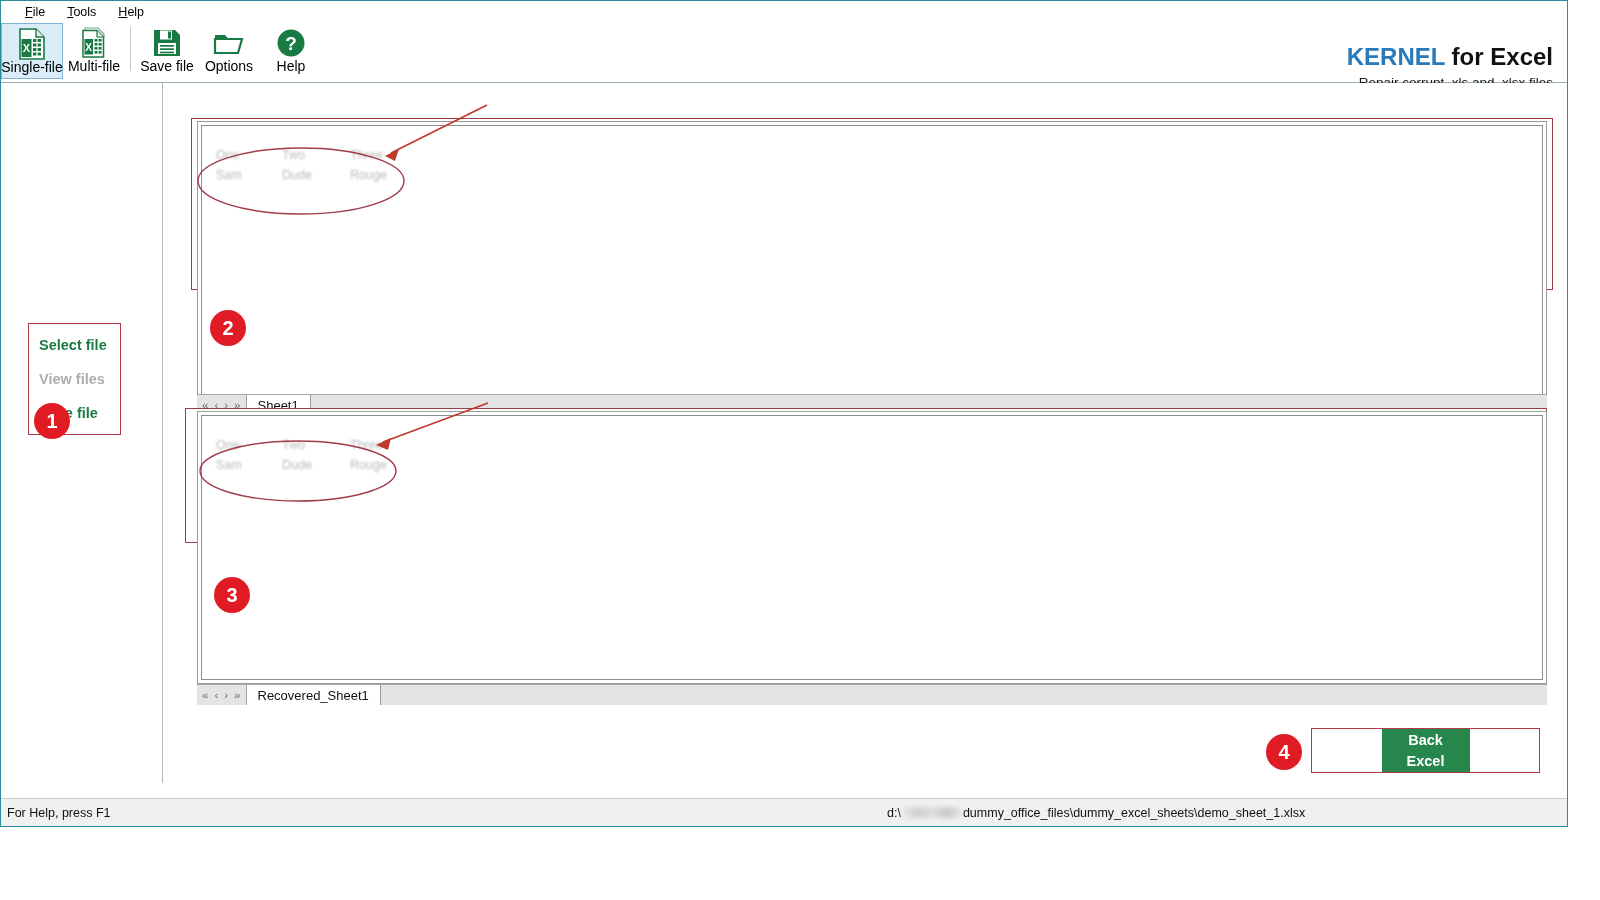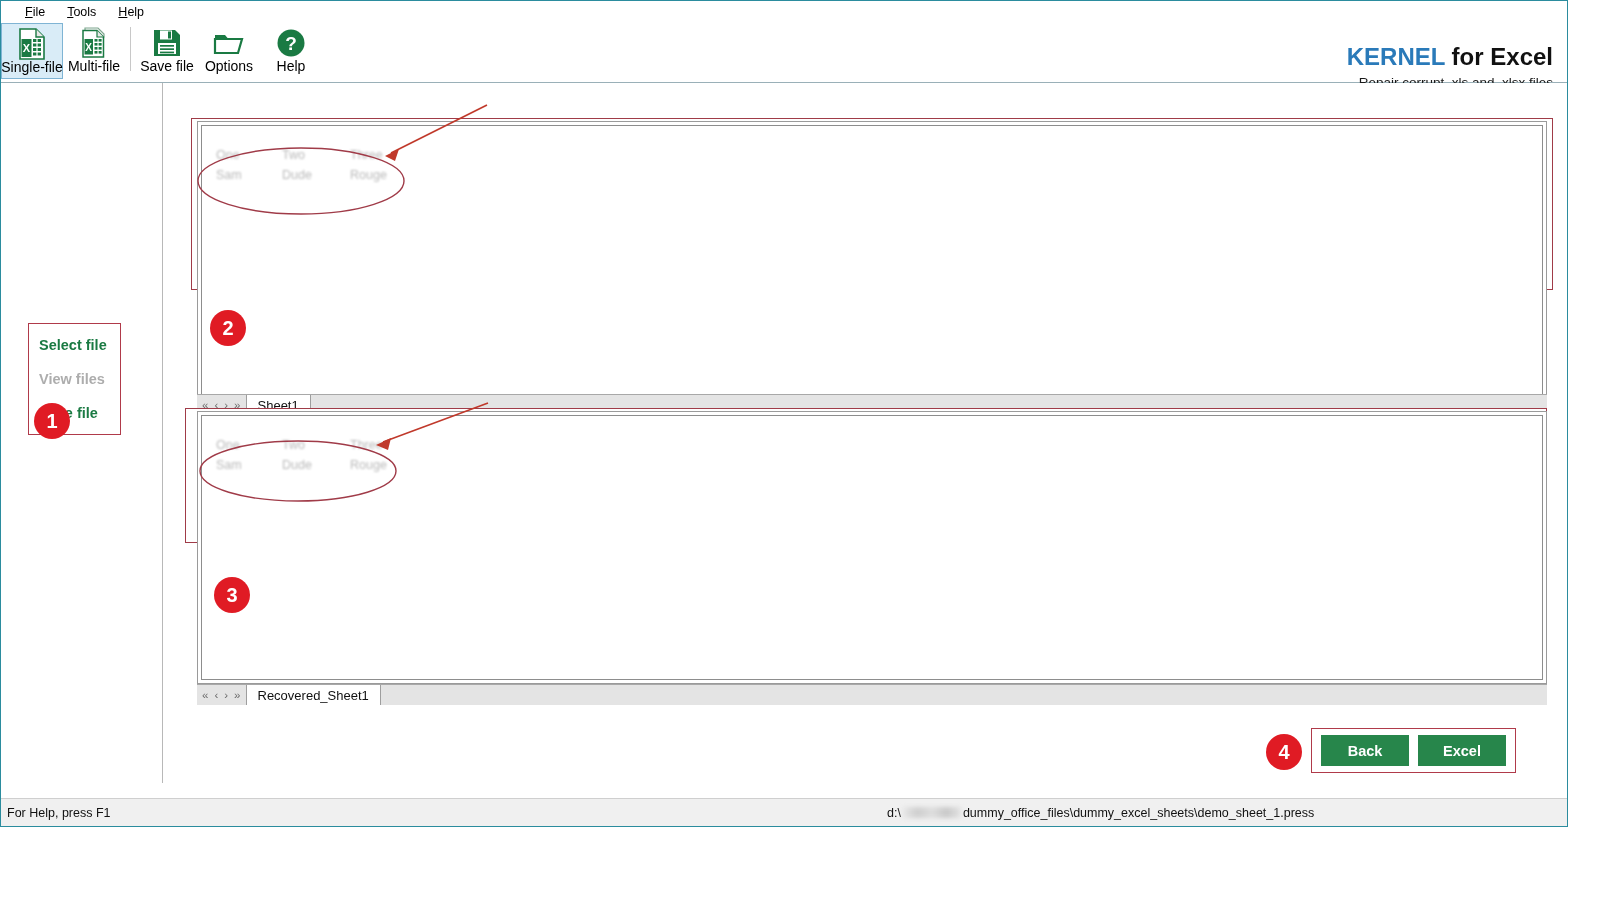--- a/index.html
+++ b/index.html
@@ -227,27 +227,28 @@
     border-right: 1px solid #9e9e9e;
     cursor: default;
   }
   .tab-rest { flex: 1; background: #e4e4e4; }
 
   
   .btnbox {
     position: absolute;
     left: 1310px;
     top: 739px;
-    width: 205px;
+    width: 229px;
     height: 45px;
     border: 1px solid #b03a4a;
     box-sizing: border-box;
     display: flex;
     align-items: center;
     justify-content: space-evenly;
+    flex-direction: column;
   }
   .gbtn {
     width: 88px;
     height: 31px;
     background: #27864b;
     color: #ffffff;
     font-size: 14.5px;
     font-weight: bold;
     border: none;
     display: flex;
@@ -489,21 +490,21 @@
       <div class="gbtn">Back</div>
       <div class="gbtn">Excel</div>
     </div>
   </div>
 
   <div class="statusbar">
     <div class="status-left">For Help, press F1</div>
     <div class="status-path">
       <span>d:\</span>
       <span class="redacted"></span>
-      <span>dummy_office_files\dummy_excel_sheets\demo_sheet_1.press</span>
+      <span>dummy_office_files\dummy_excel_sheets\demo_sheet_1.xlsx</span>
     </div>
   </div>
 
   <svg class="overlay" viewBox="0 0 1568 827">
     <ellipse cx="300" cy="180" rx="103" ry="33" fill="none" stroke="#a03b48" stroke-width="1.4"></ellipse>
     <line x1="486" y1="104" x2="390" y2="152" stroke="#c0392b" stroke-width="1.6"></line>
     <polygon points="384,155 398,148 394,160" fill="#c0392b"></polygon>
 
     <ellipse cx="297" cy="470" rx="98" ry="30" fill="none" stroke="#a03b48" stroke-width="1.4"></ellipse>
     <line x1="487" y1="402" x2="382" y2="441" stroke="#c0392b" stroke-width="1.6"></line>

